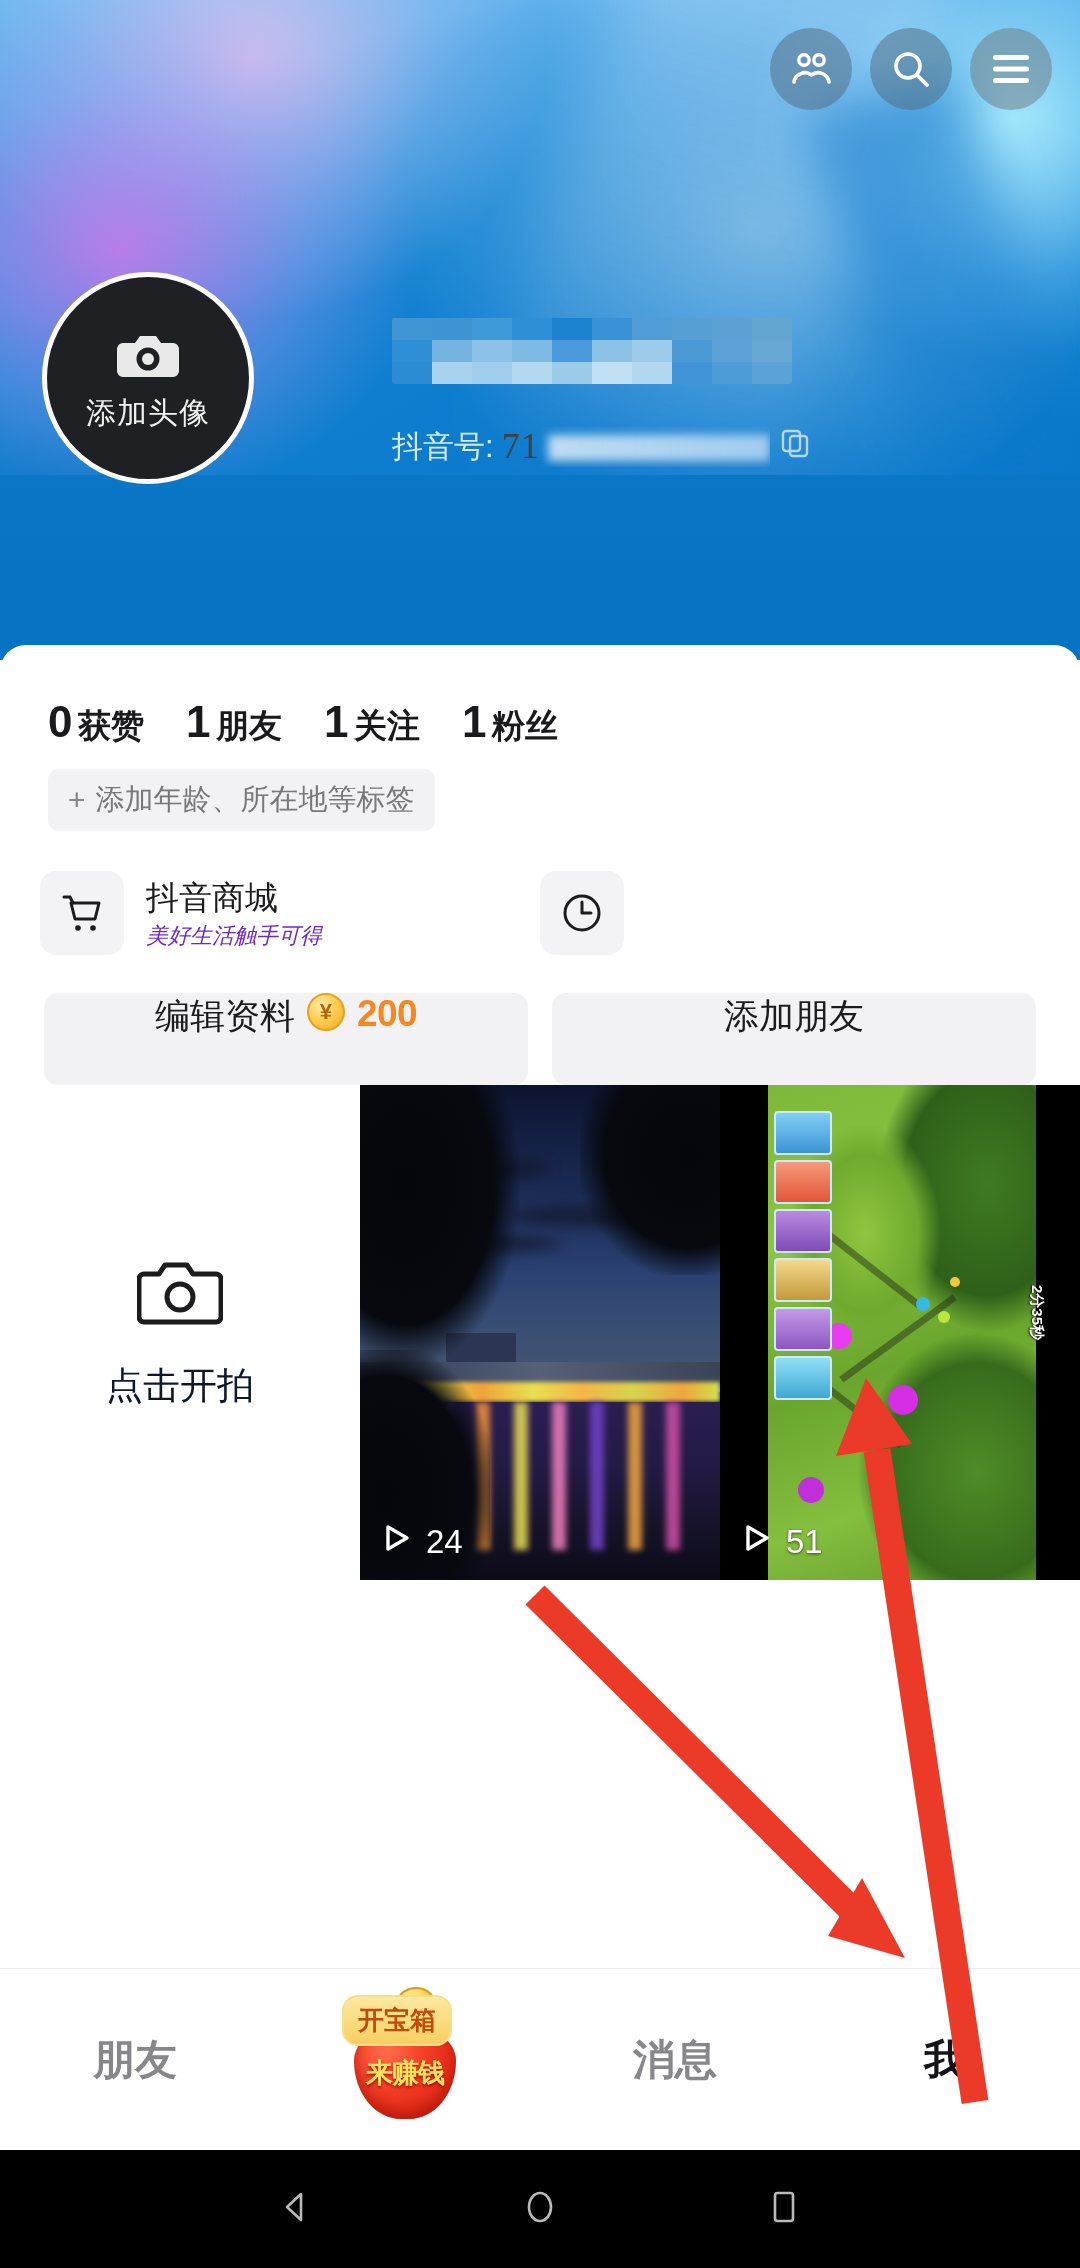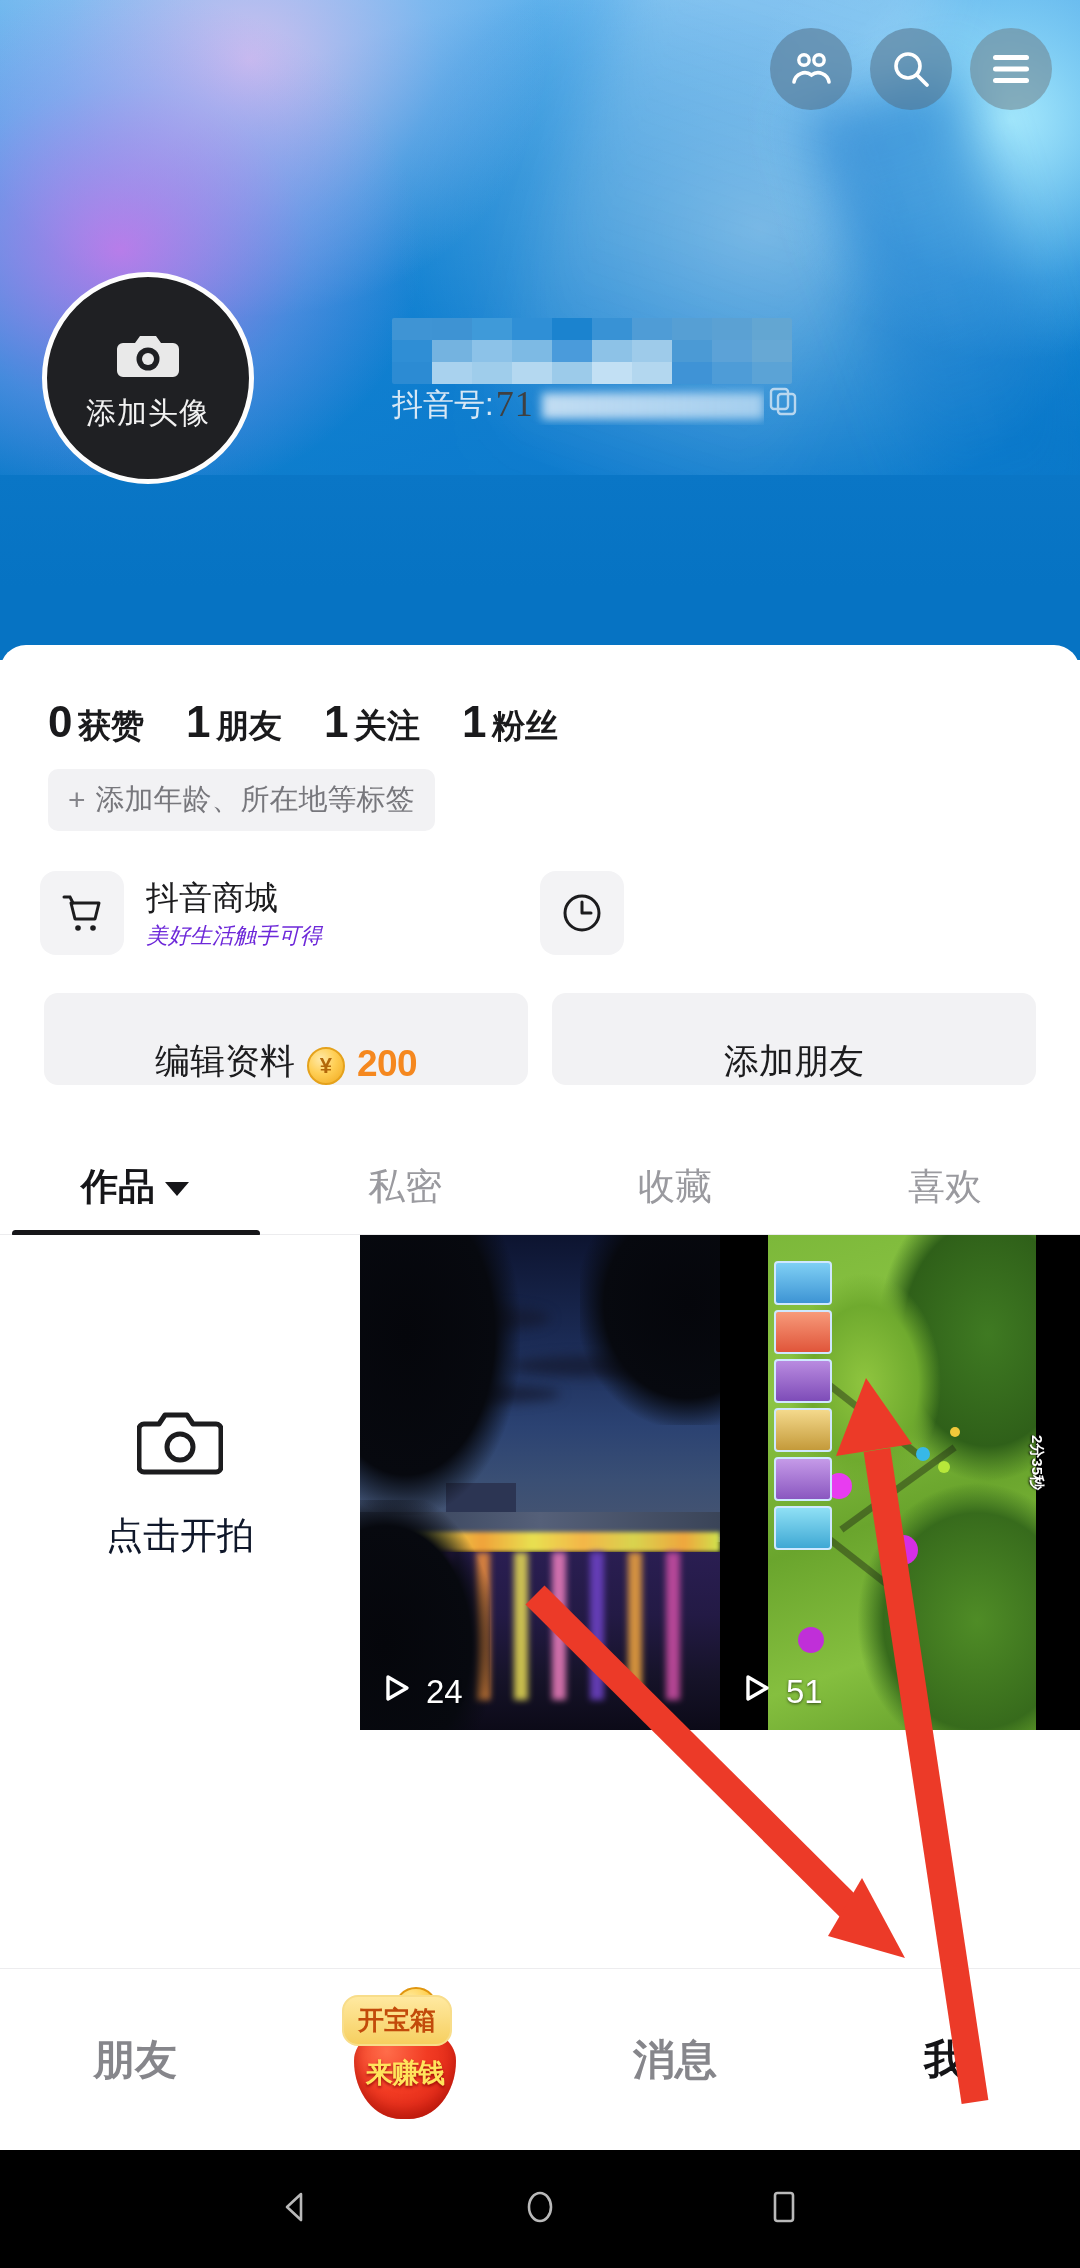--- a/index.html
+++ b/index.html
@@ -79,21 +79,21 @@
   }
 
   
   .name-block { position:absolute; left:392px; top:318px; z-index:6; }
   .mosaic-name {
     width:400px; height:66px; position:relative; overflow:hidden; border-radius:2px;
     display:grid; grid-template-columns:repeat(10,1fr); grid-template-rows:repeat(3,1fr);
   }
   .mosaic-name i { display:block; }
   .id-row {
-    display:flex; align-items:center; 
+    margin-top:42px; display:flex; align-items:center; gap:6px;
     font-size:31px; color:#d6e7f5; white-space:nowrap;
   }
   .id-mask {
     display:inline-block; position:relative; height:40px; width:268px; margin-left:2px;
     overflow:hidden; vertical-align:middle;
   }
   .id-mask .visible-digits {
     position:absolute; left:0; top:-2px; font-size:36px; color:#404040;
     letter-spacing:1px;
     font-family:Liberation Serif, serif;
@@ -142,21 +142,21 @@
     display:flex; align-items:center; justify-content:center; flex:0 0 auto;
   }
   .card-txt { display:flex; flex-direction:column; }
   .card-title { font-size:33px; color:#1c1c1e; font-weight:400; }
   .card-sub { font-size:22px; color:#6d28d9;font-style:italic; }
 
   
   .actions { display:flex; gap:24px; padding:38px 44px 0 44px; }
   .act-btn {
     flex:1; height:92px; border-radius:14px; background:#f2f2f4;
-    display:flex; align-items:flex-end; justify-content:center; gap:12px;
+    display:flex; align-items:flex-start; justify-content:center; gap:12px;
     font-size:35px; color:#1c1c1e;
   }
   .coin {
     width:38px; height:38px; border-radius:50%;
     background:radial-gradient(circle at 35% 30%, #ffe9a8 0%, #ffcf55 45%, #f0a81e 100%);
     border:2px solid #e5a21c;
     display:flex; align-items:center; justify-content:center;
     font-size:22px; color:#b3670a; font-weight:700; line-height:1;
   }
   .coin-num { font-size:37px; font-weight:700; color:#f5881f; letter-spacing:-0.5px; }
@@ -453,36 +453,20 @@
         <span>编辑资料</span>
         <span class="coin">¥</span>
         <span class="coin-num">200</span>
       </div>
       <div class="act-btn">
         <span>添加朋友</span>
       </div>
     </div>
 
     
-    <div class="tabs">
-      <div class="tab active">
-        <span>作品</span>
-        <span class="caret"></span>
-      </div>
-      <div class="tab">
-        <span>私密</span>
-      </div>
-      <div class="tab">
-        <span>收藏</span>
-      </div>
-      <div class="tab">
-        <span>喜欢</span>
-      </div>
-      <div class="tab-underline"></div>
-    </div>
 
     
     <div class="grid">
 
       <div class="grid-cell shoot-cell">
         <span>
           <svg width="86" height="72" viewBox="0 0 86 72">
             <path d="M7 19 h15 l6 -9 h22 l6 9 h23 a5 5 0 0 1 5 5 v38 a5 5 0 0 1 -5 5 h-72 a5 5 0 0 1 -5 -5 v-38 a5 5 0 0 1 5 -5 z" fill="none" stroke="#1c1c1e" stroke-width="5" stroke-linejoin="round"></path>
             <circle cx="43" cy="42" r="13" fill="none" stroke="#1c1c1e" stroke-width="5"></circle>
           </svg>

